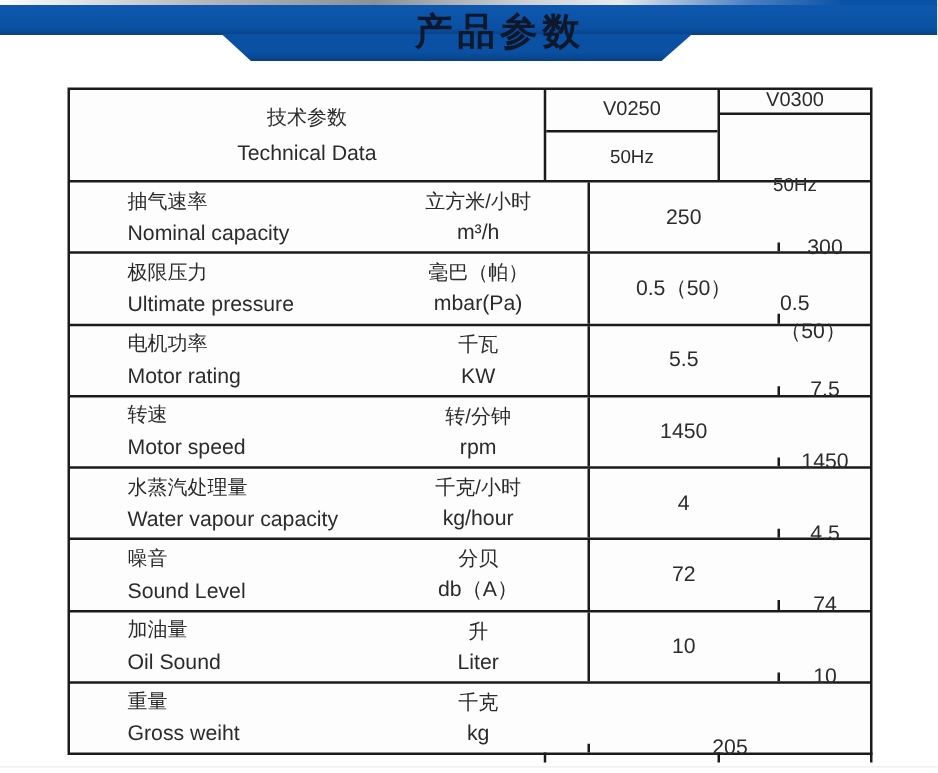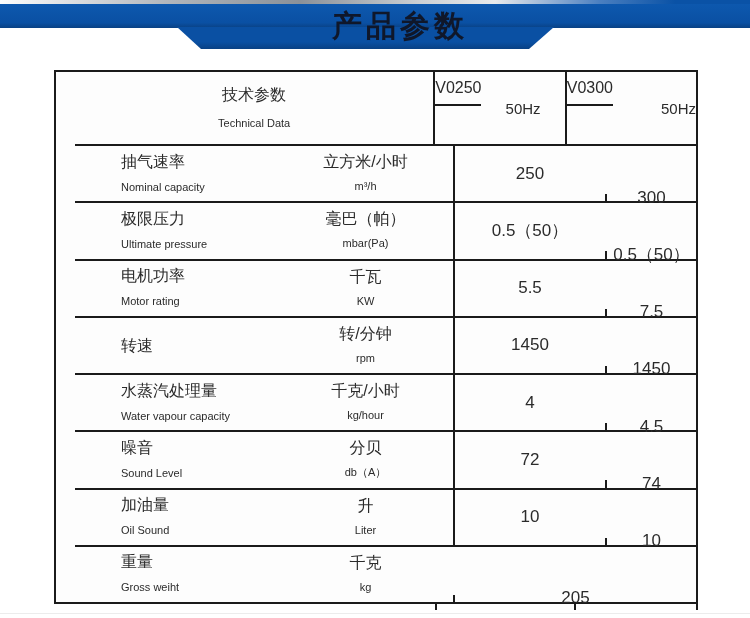--- a/index.html
+++ b/index.html
@@ -28,42 +28,42 @@
   }
   .banner-title {
     position: absolute; left: 180px; top: 7px; width: 440px;
     text-align: center; color: #0f172a; font-size: 30px; font-weight: bold;
     letter-spacing: 4px; line-height: 38px;
   }
 
   
   .spec {
     position: absolute; left: 54px; top: 70px; width: 644px; height: 534px;
-    border: 2px solid #1b1b1b; background: #fdfdfd; padding-left: 19px;
+    border: 2px solid #1b1b1b; background: #fdfdfd;
   }
   .thead { display: flex; height: 72px; }
   .phead {
     width: 379px; display: flex; flex-direction: column;
     justify-content: center; align-items: center; gap: 8px;
   }
-  .mcol { border-left: 2px solid #1b1b1b; display: flex; flex-direction: row; }
+  .mcol { border-left: 2px solid #1b1b1b; display: flex; flex-direction: column; }
   .mcol.c2 { width: 139px; }
   .mcol.c3 { flex: 1; gap: 48px; }
   .model {
     height: 34px; border-bottom: 2px solid #1b1b1b;
     display: flex; align-items: center; justify-content: center; font-size: 16px;
   }
   .freq { flex: 1; display: flex; align-items: center; justify-content: center; font-size: 15px; }
 
   .trow { display: flex; height: 57.25px; border-top: 2px solid #1b1b1b; }
-  .pcell { width: 378px; display: flex; align-items: center; border-radius: 15px; }
+  .pcell { width: 414px; display: flex; align-items: center; border-radius: 15px; }
   .plabel { flex: 1; padding-left: 46px; display: flex; flex-direction: column; gap: 5px; white-space: nowrap; }
   .punit { width: 175px; display: flex; flex-direction: column; gap: 4px; text-align: center; white-space: nowrap; }
   .cn { font-size: 16px; line-height: 21px; }
-  .en { font-size: 11px; line-height: 20px; }
+  .en { font-size: 17px; line-height: 20px; }
   .vcell {
     width: 152px; border-left: 2px solid #1b1b1b;
     display: flex; align-items: center; justify-content: center; font-size: 17px;
   }
   .vcell.c3 { flex: 1; margin-top: 48px; }
   .stub { position: absolute; bottom: -8px; width: 2px; height: 8px; background: #1b1b1b; }
   .stub.s1 { left: 379px; }
   .stub.s2 { left: 518px; }
   .stub.s3 { right: -2px; }
   .footline { position: absolute; left: 0; top: 613px; width: 750px; height: 1px; background: #ececec; }
@@ -139,20 +139,21 @@
         </div>
       </div>
       <div class="vcell">5.5</div>
       <div class="vcell c3">7.5</div>
     </div>
 
     <div class="trow">
       <div class="pcell">
         <div class="plabel">
           <div class="cn">转速</div>
+          <div class="en">Motor speed</div>
         </div>
         <div class="punit">
           <div class="cn">转/分钟</div>
           <div class="en">rpm</div>
         </div>
       </div>
       <div class="vcell">1450</div>
       <div class="vcell c3">1450</div>
     </div>
 

